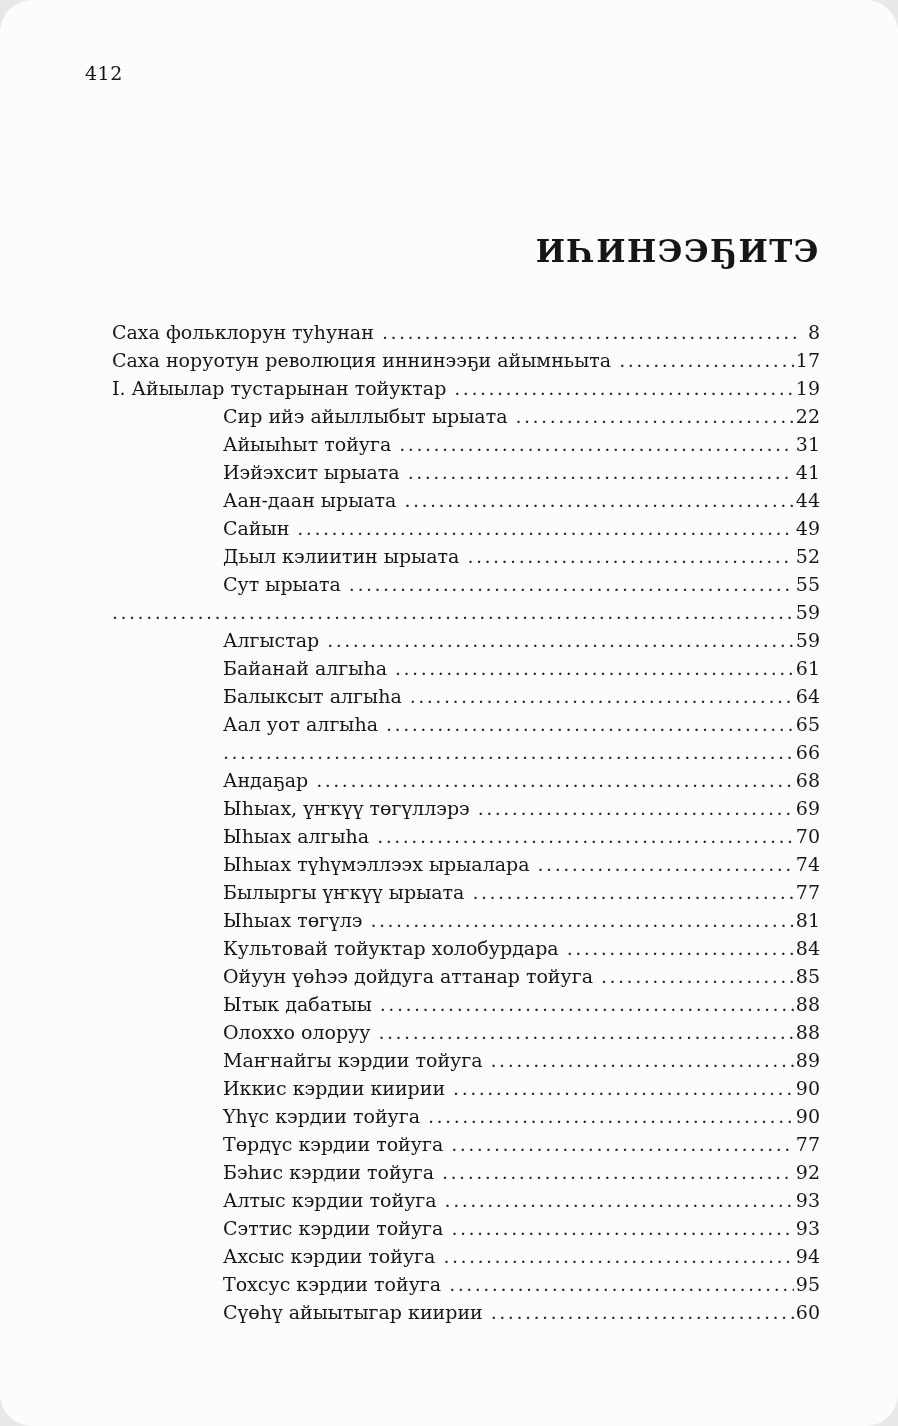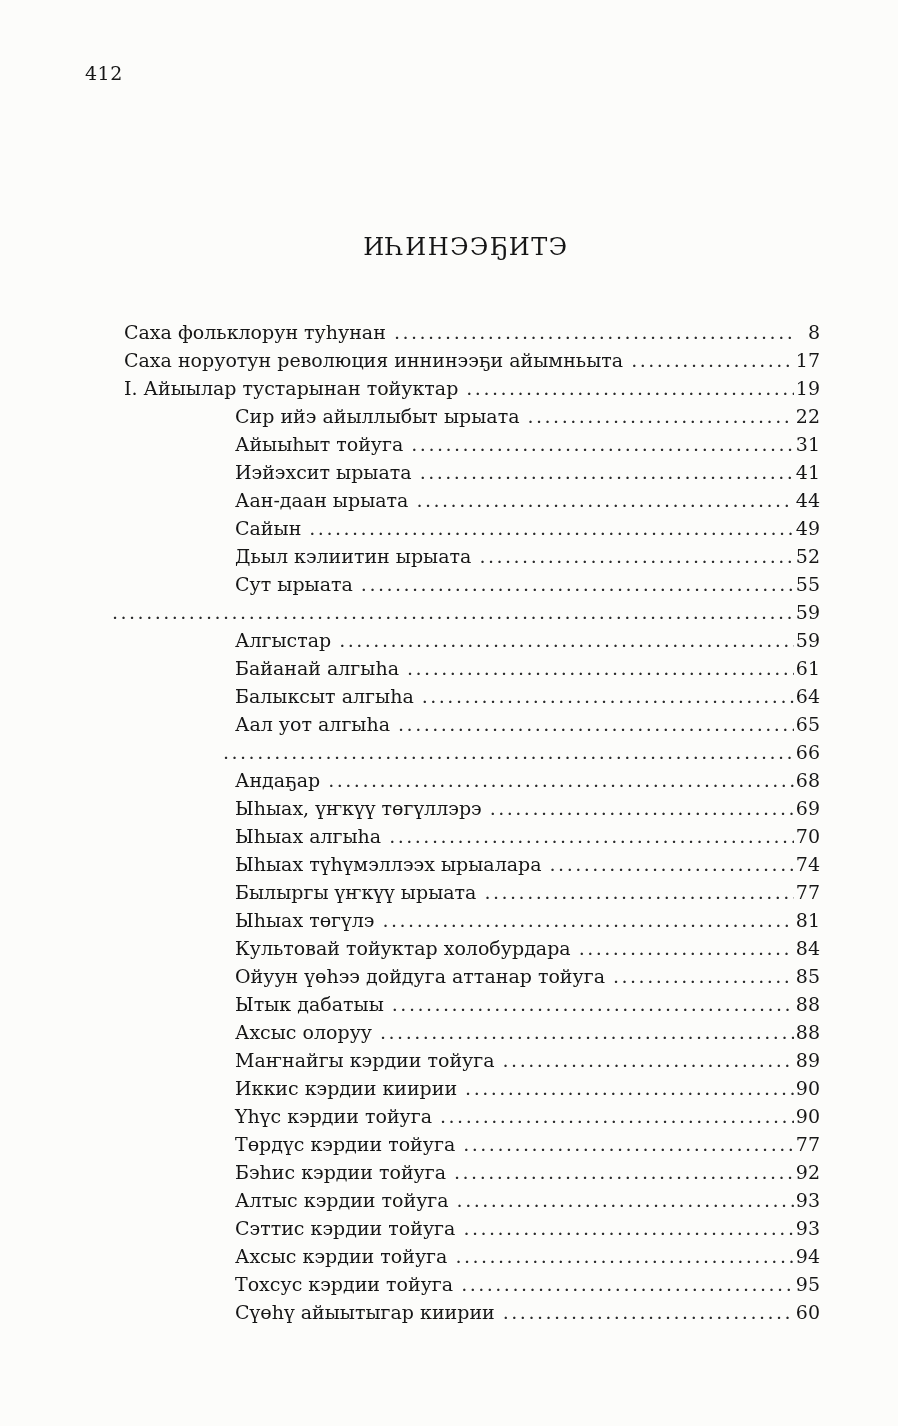--- a/index.html
+++ b/index.html
@@ -9,37 +9,38 @@
   }
   .page {
     position: relative;
     width: 898px;
     height: 1426px;
     margin: 0 auto;
     background: #fcfcfa;
     font-family: "DejaVu Serif", "Liberation Serif", serif;
     color: #161616;
     overflow: hidden;
+    border-radius: 32px;
   }
   .page-number {
     position: absolute;
     left: 85px;
     top: 62px;
     font-size: 19px;
     letter-spacing: 0.5px;
   }
   .title {
     position: absolute;
     left: 112px;
     top: 233px;
     width: 708px;
     margin: 0;
-    text-align: center;
-    font-size: 24px;
-    font-weight: 400;
+    text-align: right;
+    font-size: 31px;
+    font-weight: 700;
     letter-spacing: 1.5px;
   }
   .toc {
     position: absolute;
     left: 112px;
     top: 318px;
     width: 708px;
   }
   .toc-row {
     display: flex;
@@ -47,21 +48,20 @@
     height: 28px;
     line-height: 28px;
     font-size: 19px;
     white-space: nowrap;
   }
   .toc-row.level-1 { padding-left: 111px; align-items: flex-end; }
   .toc-row.bold .toc-label { font-weight: normal; }
   .toc-label {
     flex: 0 0 auto;
     padding-right: 8px;
-    margin-left: 12px;
   }
   .toc-dots {
     flex: 1 1 auto;
     overflow: hidden;
     min-width: 0;
   }
   .toc-dots::after {
     content: "..........................................................................................................................................................................................";
     letter-spacing: 2.5px;
     color: #2a2a2a;
@@ -224,21 +224,21 @@
     <span class="toc-page">85</span>
   </div>
 
   <div class="toc-row level-1">
     <span class="toc-label">Ытык дабатыы</span>
     <span class="toc-dots"></span>
     <span class="toc-page">88</span>
   </div>
 
   <div class="toc-row level-1">
-    <span class="toc-label">Ахсыс олоруу</span>
+    <span class="toc-label">Олоххо олоруу</span>
     <span class="toc-dots"></span>
     <span class="toc-page">88</span>
   </div>
 
   <div class="toc-row level-1">
     <span class="toc-label">Маҥнайгы кэрдии тойуга</span>
     <span class="toc-dots"></span>
     <span class="toc-page">89</span>
   </div>
 

